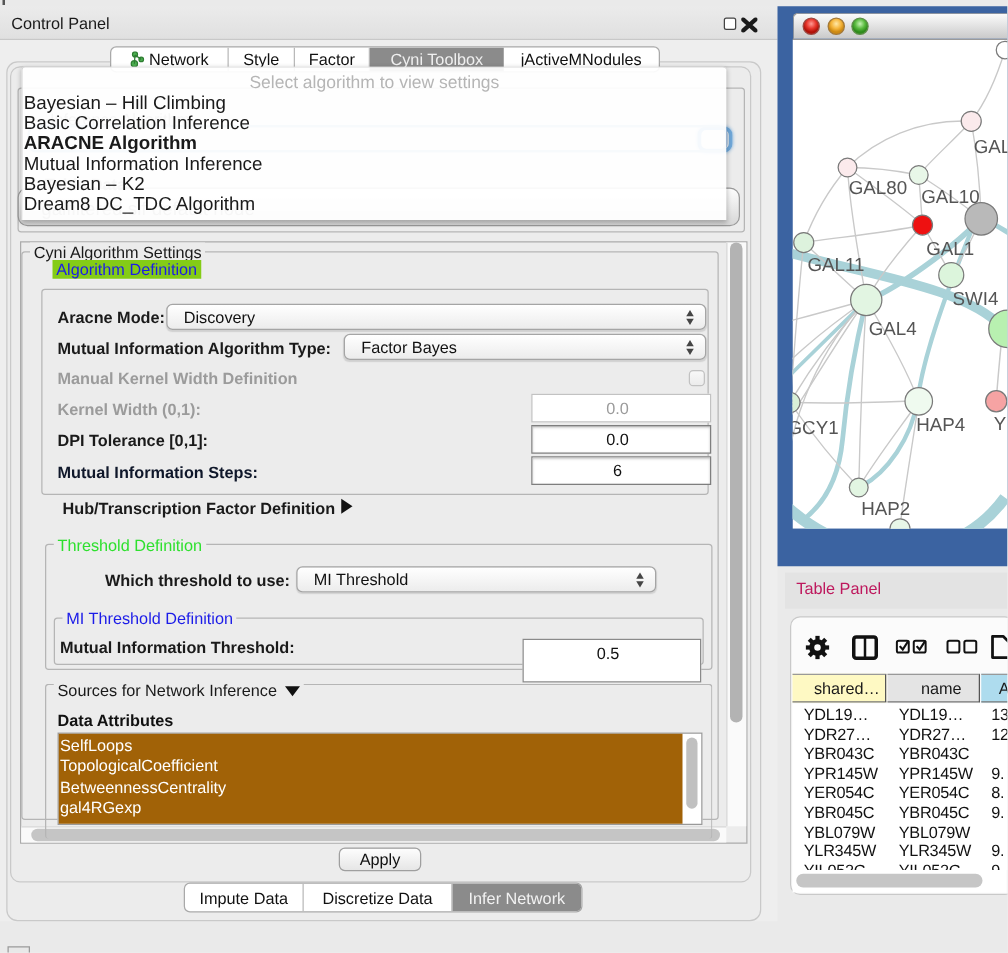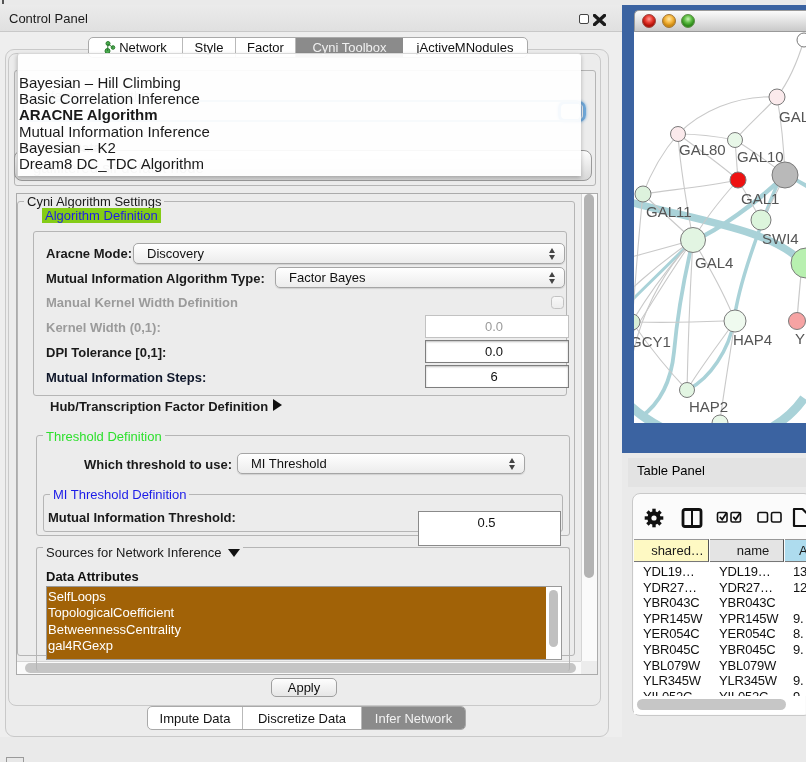--- a/index.html
+++ b/index.html
@@ -118,20 +118,21 @@
   <div style="flex:1;text-align:center;font-size:13px;line-height:20px;color:#111;">jActiveMNodules</div>
 </div>
 
 <div class="abs" style="left:40px;top:88px;font-size:13px;color:#7e7e7e;">Inference Algorithm</div>
 <div class="abs" style="left:22px;top:100px;width:560px;height:22px;border:2px solid #8fb0d6;border-radius:7px;"></div>
 <div class="abs b" style="left:36px;top:140px;font-size:13px;color:#8a8a8a;">Table Data</div>
 <div class="abs" style="left:33px;top:159px;font-size:15px;color:#7e7e7e;">galfiltered.sif default node</div>
 
 <div class="abs" style="left:17px;top:53px;width:564px;height:123px;background:rgba(255,255,255,0.93);
      box-shadow:0 2px 4px rgba(0,0,0,0.25);color:#1a1a1a;border-radius:3px 3px 0 0;border-left:1px solid #d2d2d2;border-top:1px solid #d8d8d8;">
+  <div style="position:absolute;top:3px;width:100%;text-align:center;color:#b5b5b5;font-size:14px;">Select algorithm to view settings</div>
   <div style="position:absolute;left:1px;top:21px;line-height:16.2px;font-size:15px;white-space:nowrap;">Bayesian – Hill Climbing<br>Basic Correlation Inference<br><span class="b">ARACNE Algorithm</span><br>Mutual Information Inference<br>Bayesian – K2<br>Dream8 DC_TDC Algorithm</div>
 </div>
 
 <div class="abs" style="left:622px;top:5px;width:184px;height:448px;background:#3b63a1;"></div>
 
 <div class="abs" style="left:634px;top:10px;width:172px;height:22px;background:linear-gradient(#fbfbfb,#c9c9c9);
      border:1px solid #9a9a9a;border-right:none;border-radius:5px 0 0 0;"></div>
 <svg class="abs" style="left:640px;top:13px;" width="60" height="16">
   <defs>
     <radialGradient id="rg" cx="50%" cy="35%">
@@ -222,21 +223,21 @@
     <text x="762" y="244">SWI4</text>
     <text x="695" y="268">GAL4</text>
     <text x="630" y="347">GCY1</text>
     <text x="733" y="345">HAP4</text>
     <text x="795" y="344">Y</text>
     <text x="689" y="412">HAP2</text>
   </g>
 </svg>
 
 <div class="abs" style="left:628px;top:458px;width:178px;height:29px;background:#e3e3e3;"></div>
-<div class="abs" style="left:637px;top:463px;font-size:13px;color:#000000;text-align:center;">Table Panel</div>
+<div class="abs" style="left:637px;top:463px;font-size:13px;color:#be185d;text-align:center;">Table Panel</div>
 
 <div class="abs" style="left:632px;top:493px;width:180px;height:223px;background:#fbfbfb;border:1px solid #c9c9c9;border-radius:8px;"></div>
 
 <svg class="abs" style="left:640px;top:505px;" width="166" height="28">
   <g transform="translate(14,13)">
     <g fill="#111">
       <circle r="6.7"></circle>
       <g>
         <rect x="-1.7" y="-9.3" width="3.4" height="18.6"></rect>
         <rect x="-1.7" y="-9.3" width="3.4" height="18.6" transform="rotate(45)"></rect>

